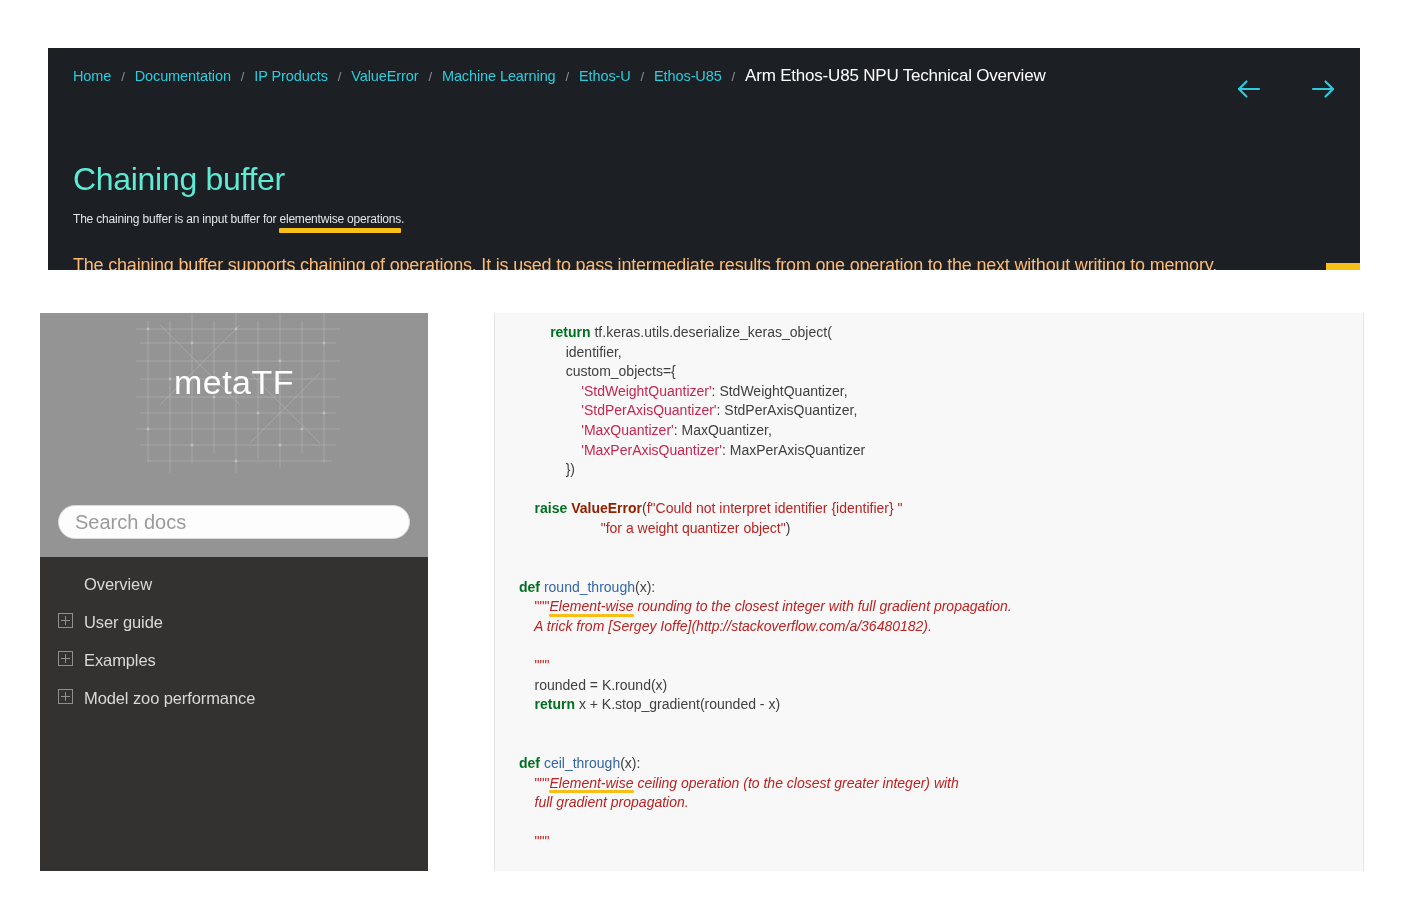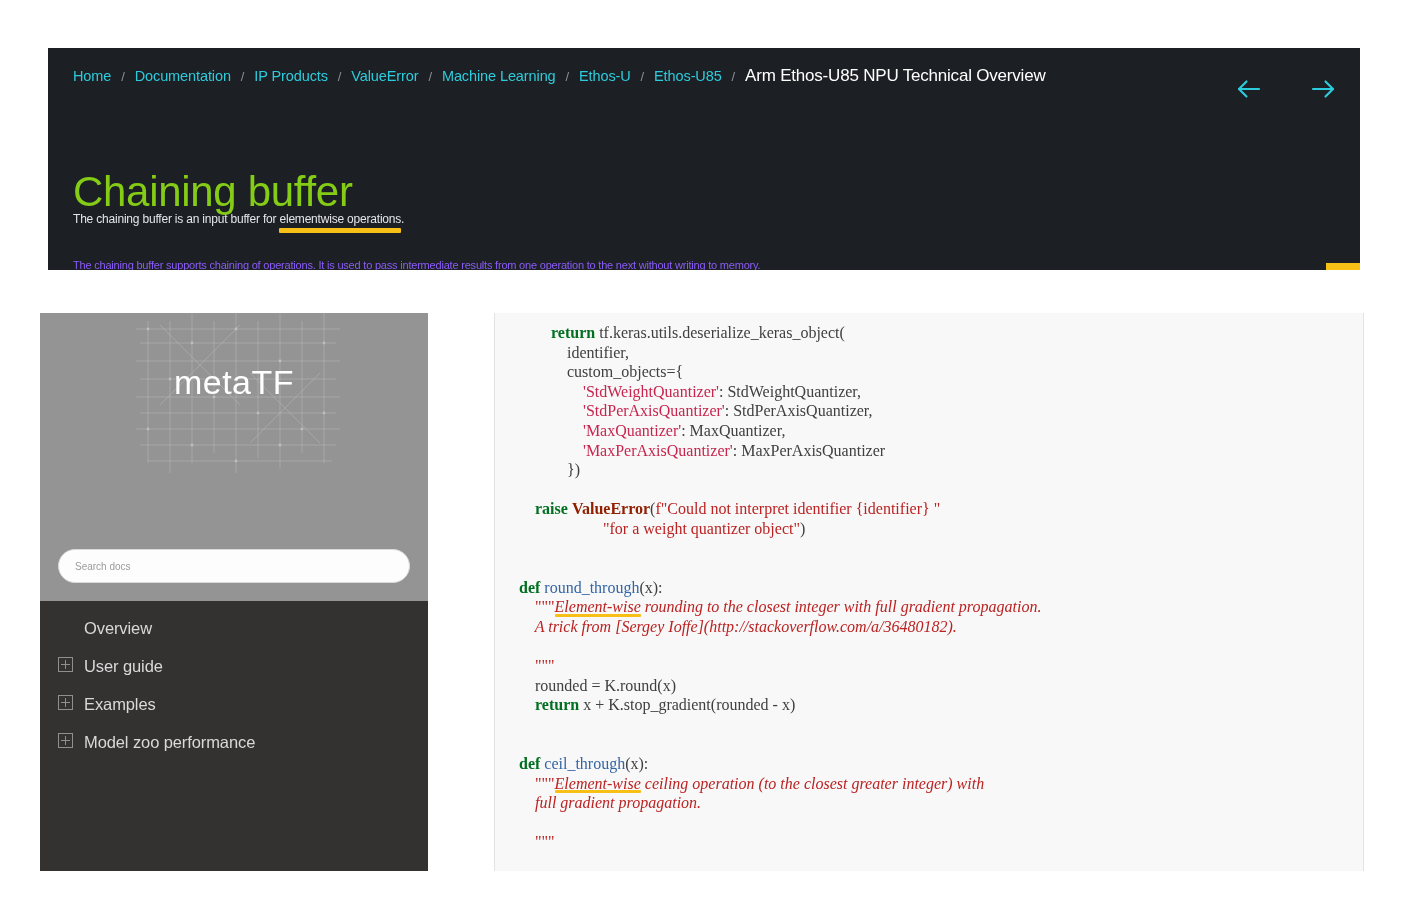--- a/index.html
+++ b/index.html
@@ -68,22 +68,22 @@
     width: 30px;
     height: 30px;
     display: block;
     cursor: pointer;
   }
 
   .arm-title {
     position: absolute;
     left: 25px;
     top: 92px;
-    color: #84cc16;
-    font-size: 42px;
+    color: #5eead4;
+    font-size: 32px;
     font-weight: 400;
     letter-spacing: -0.3px;
   }
 
   .arm-sub {
     position: absolute;
     left: 25px;
     top: 164px;
     color: #e4e6e8;
     font-size: 12px;
@@ -105,22 +105,22 @@
     border-radius: 1px;
   }
 
   .arm-body-clip {
     position: absolute;
     left: 25px;
     top: 207px;
     width: 1275px;
     height: 15px;
     overflow: hidden;
-    color: #8b5cf6;
-    font-size: 11px;
+    color: #fdba74;
+    font-size: 18px;
     white-space: nowrap;
     letter-spacing: -0.2px;
   }
   .arm-body-clip .line { display: block; line-height: 20px; }
 
   .arm-corner-hl {
     position: absolute;
     right: 0px;
     bottom: 0px;
     width: 34px;
@@ -144,21 +144,21 @@
   .mtf-sidebar {
     width: 388px;
     flex: 0 0 388px;
     background: #343131;
     position: relative;
     overflow: hidden;
   }
 
   .logo-area {
     position: relative;
-    height: 236px;
+    height: 192px;
     background: #949494;
     overflow: hidden;
   }
   .logo-grid {
     position: absolute;
     inset: 0;
     opacity: 0.55;
   }
   .logo-text {
     position: absolute;
@@ -176,21 +176,21 @@
     padding: 0 18px 18px 18px;
   }
   .search-box {
     width: 100%;
     box-sizing: border-box;
     height: 34px;
     border-radius: 18px;
     border: 1px solid #d9d9d9;
     background: #fdfdfd;
     padding: 0 16px;
-    font-size: 10px;
+    font-size: 20px;
     font-family: "Liberation Sans", sans-serif;
     color: #444;
     outline: none;
   }
   .search-box::placeholder { color: #9b9b9b; }
 
   .nav-list {
     padding-top: 18px;
   }
   .nav-item {
@@ -242,22 +242,22 @@
     bottom: 0px;
     background: #f8f8f8;
     border-left: 1px solid #e1e4e5;
     border-right: 1px solid #e1e4e5;
     overflow: hidden;
   }
 
   pre.code {
     margin: 0;
     padding: 10px 0 10px 24px;
-    font-family: Liberation Serif, serif;
-    font-size: 16px;
+    font-family: Liberation Sans, sans-serif;
+    font-size: 14px;
     line-height: 19.6px;
     color: #404040;
     white-space: pre;
     tab-size: 4;
   }
 
   .k  { color: #007020; font-weight: bold; }   
   .ex { color: #902000; font-weight: bold; }   
   .s  { color: #c7254e; }                      
   .s2 { color: #bb2222; }                      

